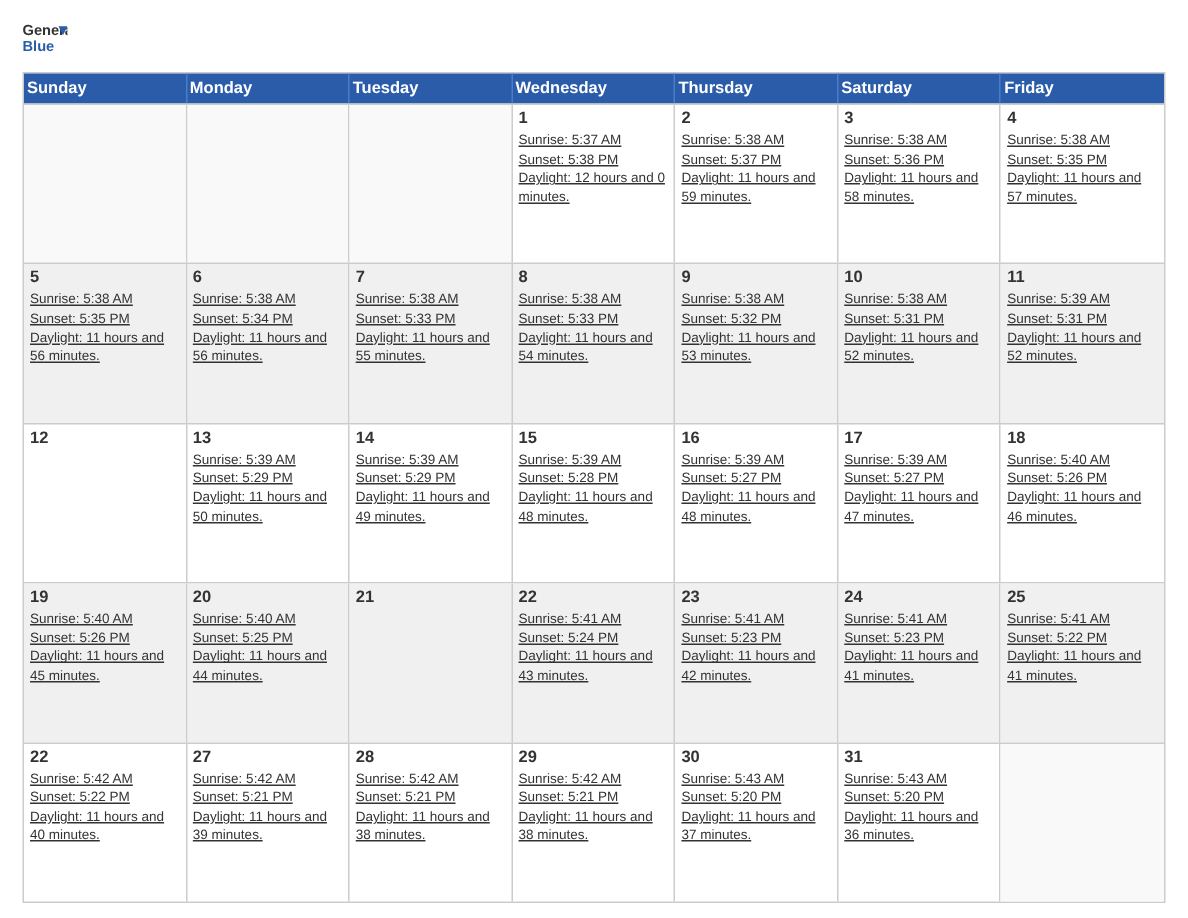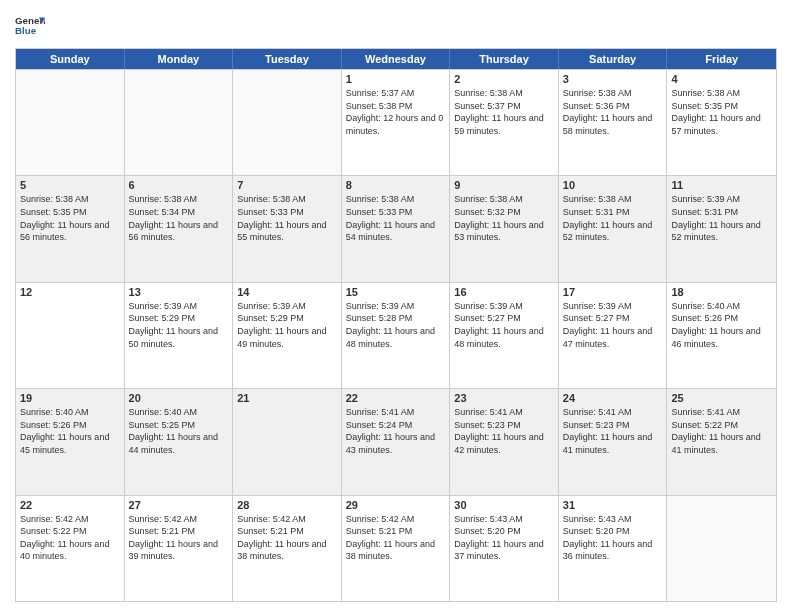--- a/index.html
+++ b/index.html
@@ -52,21 +52,21 @@
     }
     .cal-header-row {
       display: grid;
       grid-template-columns: repeat(7, 1fr);
       background: #2a5caa;
     }
     .cal-header-cell {
       color: #fff;
       font-size: 11px;
       font-weight: bold;
-      text-align: center;
+      text-align: left;
       padding: 4px 2px;
       border-right: 1px solid #4a7cca;
     }
     .cal-header-cell:last-child { border-right: none; }
     .cal-body {
       display: flex;
       flex-direction: column;
       flex: 1;
     }
     .cal-row {
@@ -89,20 +89,21 @@
     .cal-cell.empty { background: #f9f9f9; }
     .day-num {
       font-weight: bold;
       font-size: 11px;
       margin-bottom: 2px;
     }
     .cell-info {
       font-size: 9px;
       line-height: 1.4;
       color: #333;
+      text-decoration: underline;
     }
     .shaded { background: #f0f0f0; }
   </style>
 </head>
 <body>
 
 <div class="page">
   <div class="header">
     <div class="logo">
       <svg class="logo-icon" viewBox="0 0 40 40">

